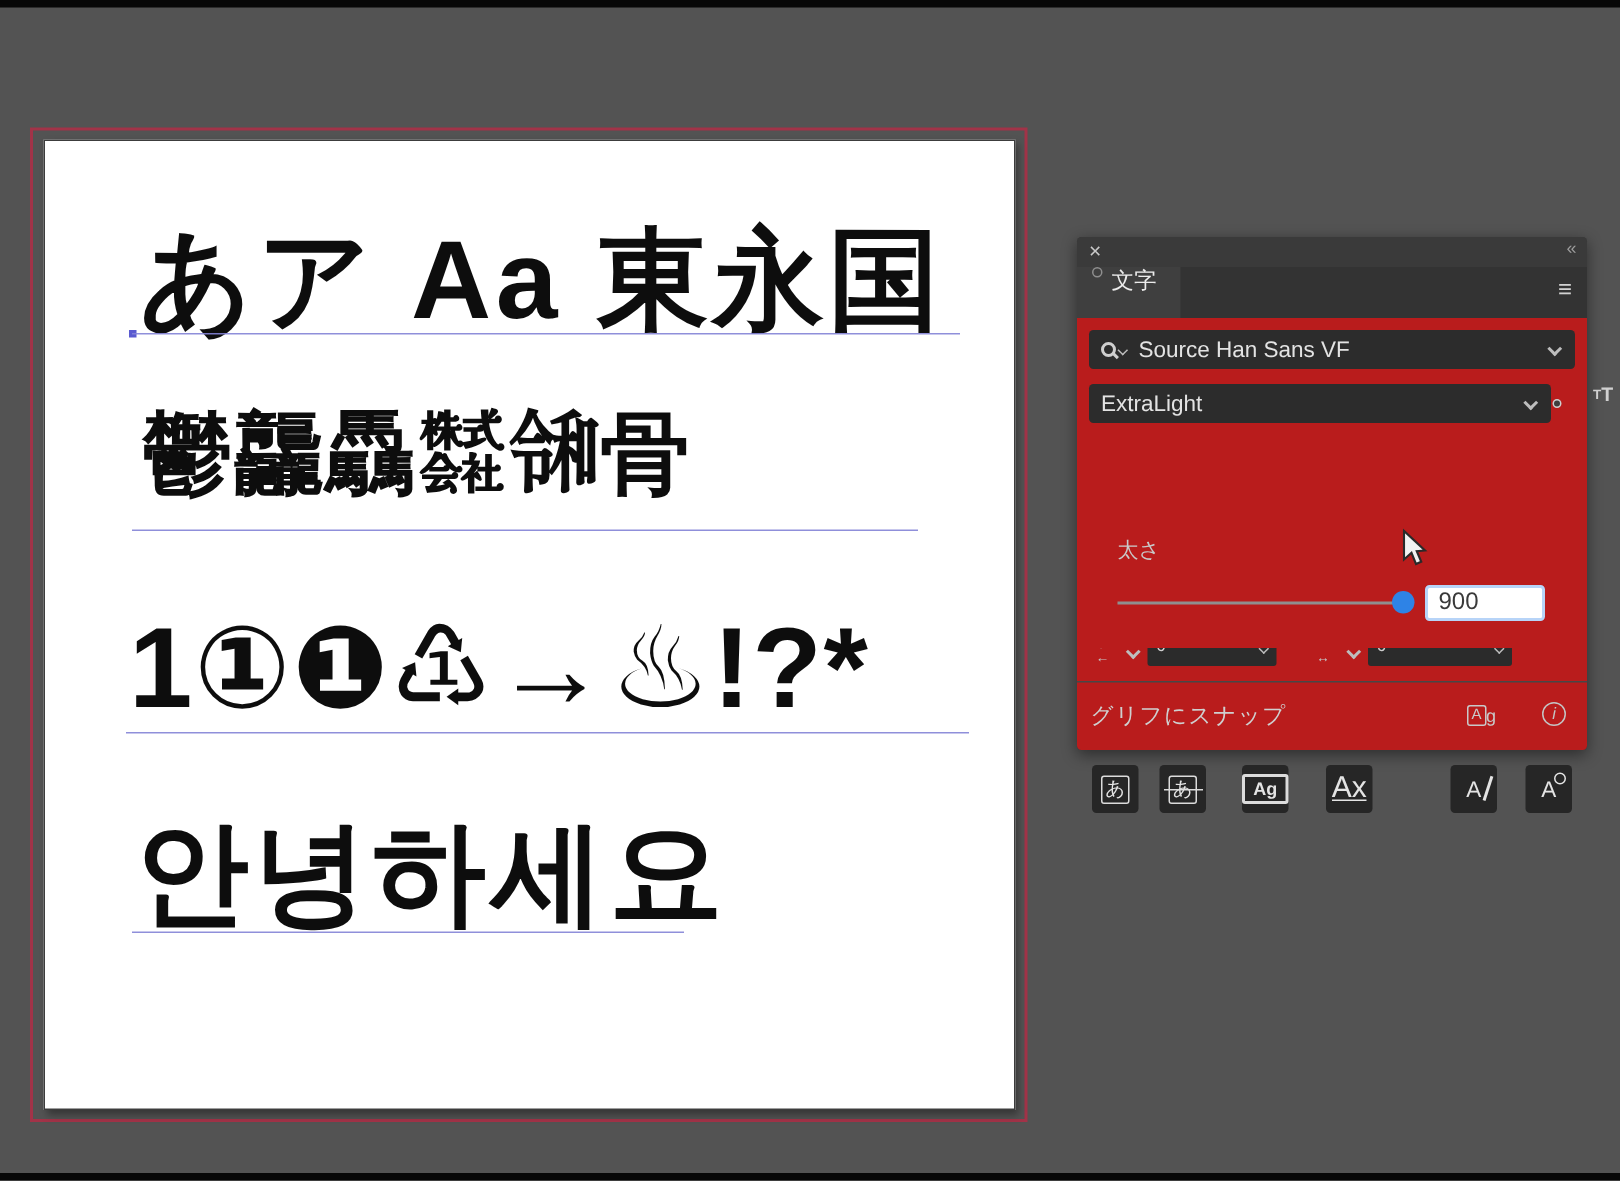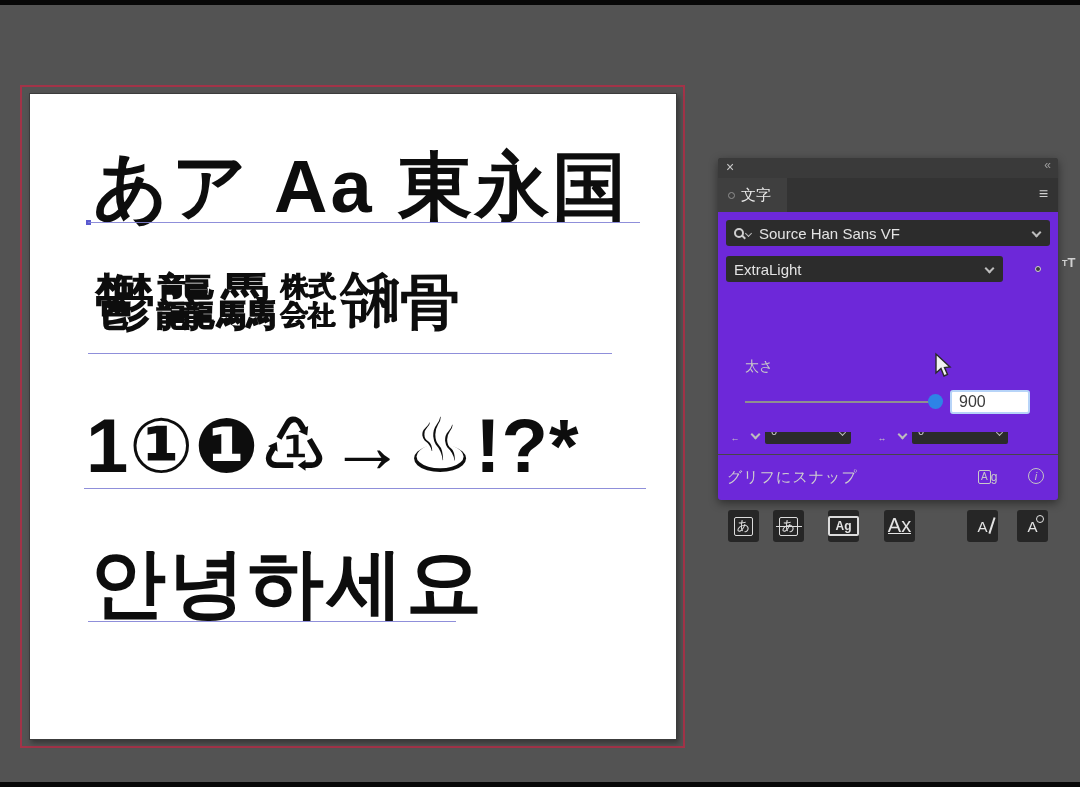--- a/index.html
+++ b/index.html
@@ -31,30 +31,30 @@
 
   
   .panel { position:absolute; left:718px; top:158px; width:340px; height:342px;
     background:#3d3d3d; border-radius:3px; box-shadow:0 3px 10px rgba(0,0,0,.45);
     color:#d6d6d6; font-size:14px; }
   .panel-header { position:relative; height:20px; background:#3a3a3a; border-radius:3px 3px 0 0; }
   .close-x { position:absolute; left:8px; top:1px; font-size:14px; color:#c9c9c9; cursor:default; }
   .collapse { position:absolute; right:8px; top:0px; font-size:12px; color:#9d9d9d; letter-spacing:-1px; }
   .tab-row { position:relative; height:34px; background:#333333; }
   .tab { position:absolute; left:0; top:0; height:34px; padding:0 16px 0 10px;
-    background:#3f3f3f; display:flex; align-items:center; gap:6px; }
+    background:#3f3f3f; display:flex; gap:6px; }
   .tab-circle { width:7px; height:7px; border:1px solid #8f8f8f; border-radius:50%; }
   .tab-label { font-size:15px; color:#ececec; }
   .menu-btn { position:absolute; right:10px; top:8px; font-size:16px; color:#d2d2d2; line-height:1; }
-  .panel-body { position:relative; height:288px; background:#6d28d9; border-radius:0 0 3px 3px; }
+  .panel-body { position:relative; height:288px; background:#b91c1c; border-radius:0 0 3px 3px; }
 
   .field { position:absolute; background:#2c2c2c; border-radius:3px; display:flex;
     align-items:center; height:26px; }
   .font-field { left:8px; top:8px; width:324px; }
-  .style-field { left:8px; top:44px; width:277px; }
+  .style-field { left:8px; top:44px; width:308px; }
   .field-text { font-size:15px; color:#e3e3e3; margin-left:8px; white-space:nowrap; }
   .chev { width:7px; height:7px; border-right:2px solid #bdbdbd; border-bottom:2px solid #bdbdbd;
     transform:rotate(45deg); flex:none; }
   .chev.small { width:5px; height:5px; border-width:1.5px; }
   .field-end-chev { position:absolute; right:10px; top:9px; }
   .mag { position:relative; width:10px; height:10px; border:2px solid #cfcfcf; border-radius:50%;
     margin-left:8px; margin-right:2px; flex:none; }
   .mag::after { content:""; position:absolute; width:5px; height:2px; background:#cfcfcf;
     right:-4px; bottom:-2px; transform:rotate(45deg); }
 

